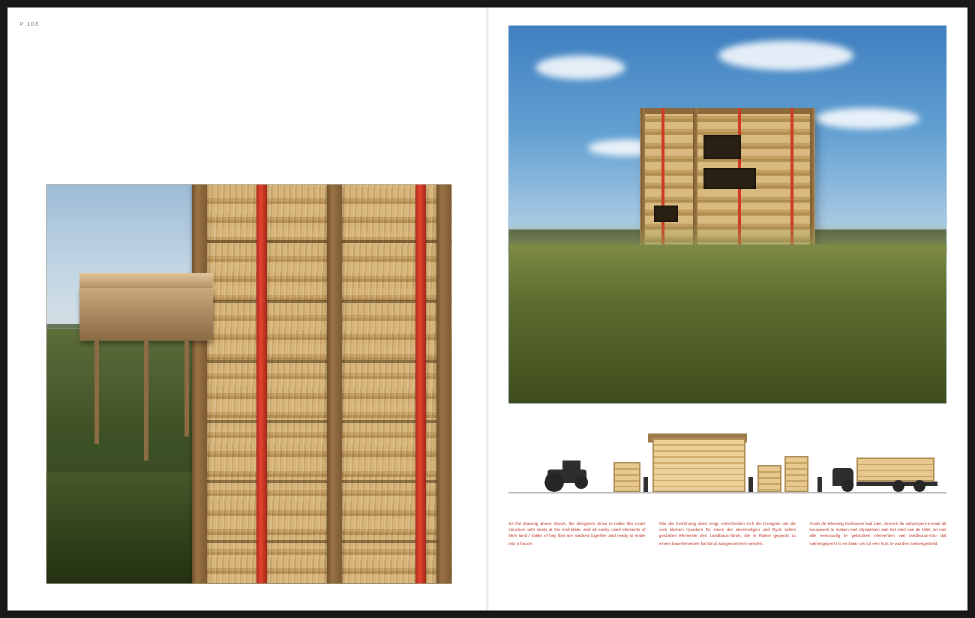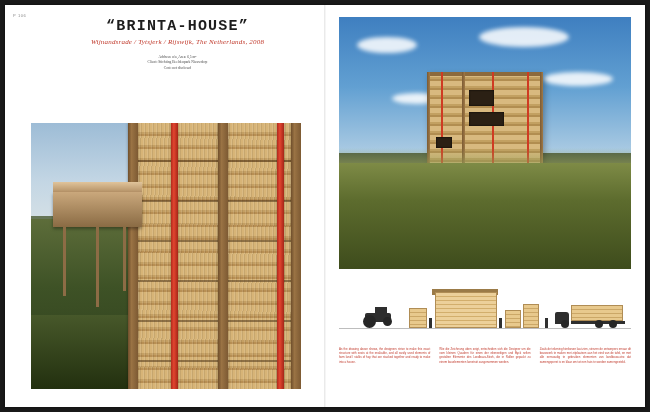--- a/index.html
+++ b/index.html
@@ -159,29 +159,20 @@
 </style>
 </head>
 <body>
 
 <div class="spread">
 
   <div class="page-left">
 
     <div class="folio">P 106</div>
 
-    <div class="title-block">
-      <div class="title">“BRINTA-HOUSE”</div>
-      <div class="subtitle">Wijnandsrade / Tytsjerk / Rijswijk, The Netherlands, 2008</div>
-      <div class="meta">
-        <div>Address: n/a, Area: 6,5 m²</div>
-        <div>Client: Stichting Beeldenpark Nieuwdorp</div>
-        <div>Cost: not disclosed</div>
-      </div>
-    </div>
 
     <div class="photo-left">
       <div class="sky-l"></div>
       <div class="field-l"></div>
       <div class="horizon-l"></div>
       <div class="grass-l"></div>
 
       <div class="wall">
         <div class="wall-seam" style="top:14%"></div>
         <div class="wall-seam" style="top:29%"></div>

